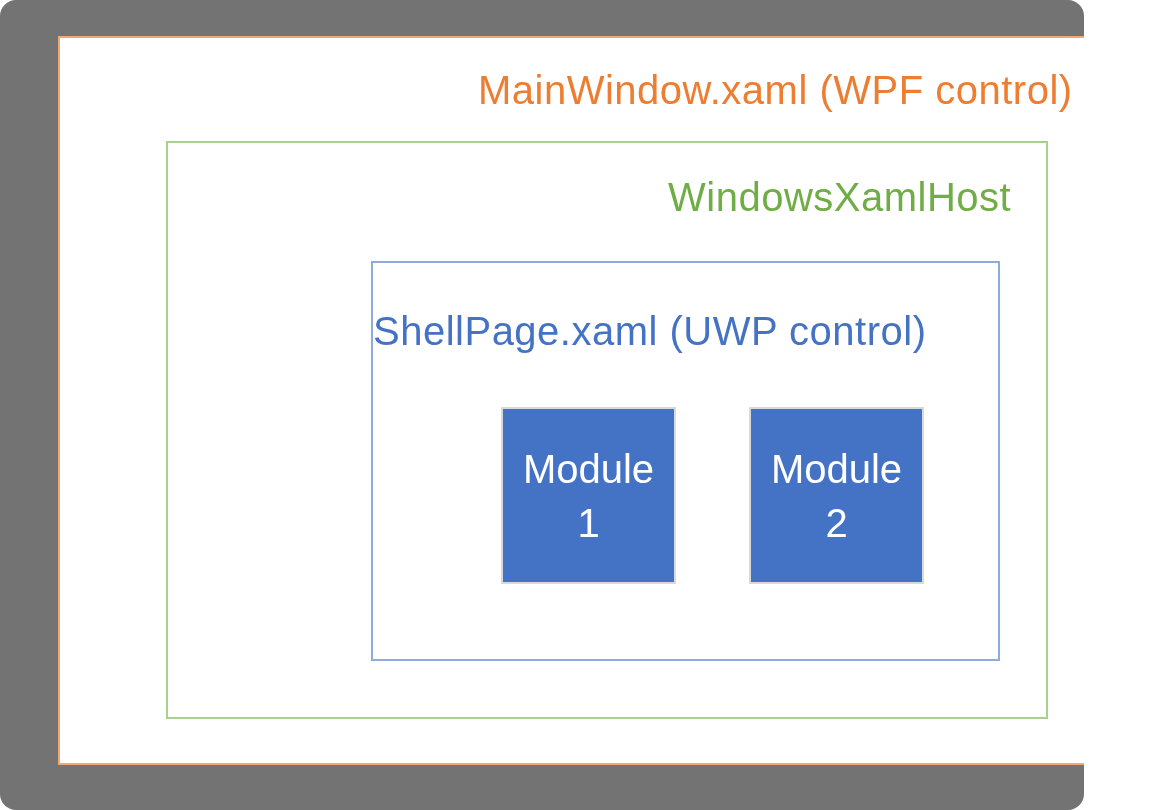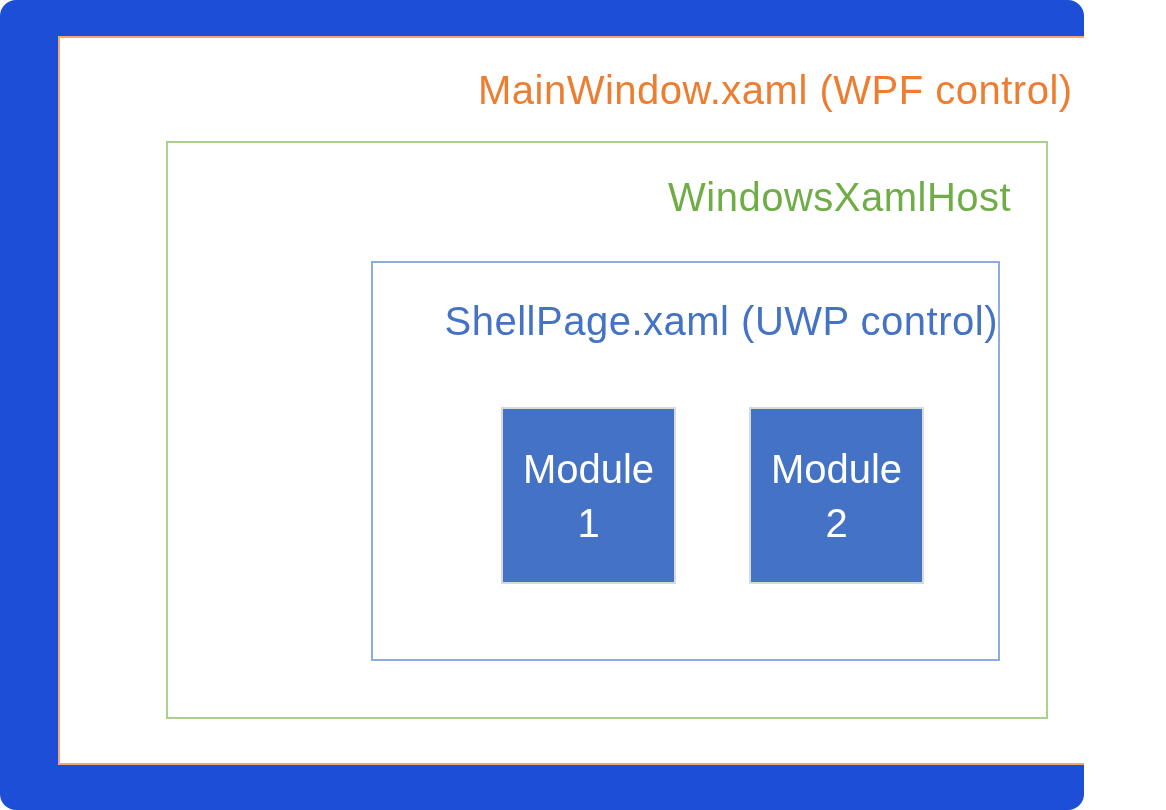--- a/index.html
+++ b/index.html
@@ -5,21 +5,21 @@
   html, body {
     margin: 0;
     padding: 0;
     background: #ffffff;
     font-family: "Liberation Sans", sans-serif;
   }
   .canvas {
     position: relative;
     width: 1084px;
     height: 810px;
-    background: #1d4ed8;
+    background: #737373;
     overflow: hidden;
     border-radius: 16px;
   }
   .box {
     position: absolute;
     box-sizing: border-box;
     background: #ffffff;
   }
   .box-label {
     position: absolute;
@@ -56,22 +56,22 @@
   #inner-box {
     left: 203px;
     top: 118px;
     width: 629px;
     height: 400px;
     border: 2px solid var(--blue-border, #8FAADC);
   }
   #shell-label {
     left: 0;
     right: 0;
-    top: 34px;
-    text-align: right;
+    top: 44px;
+    text-align: left;
     color: var(--blue-text, #4472C4);
   }
   .module {
     position: absolute;
     top: 144px;
     width: 175px;
     height: 177px;
     box-sizing: border-box;
     background: var(--module-fill, #4472C4);
     border: 2px solid var(--module-border, #D9D9D9);

